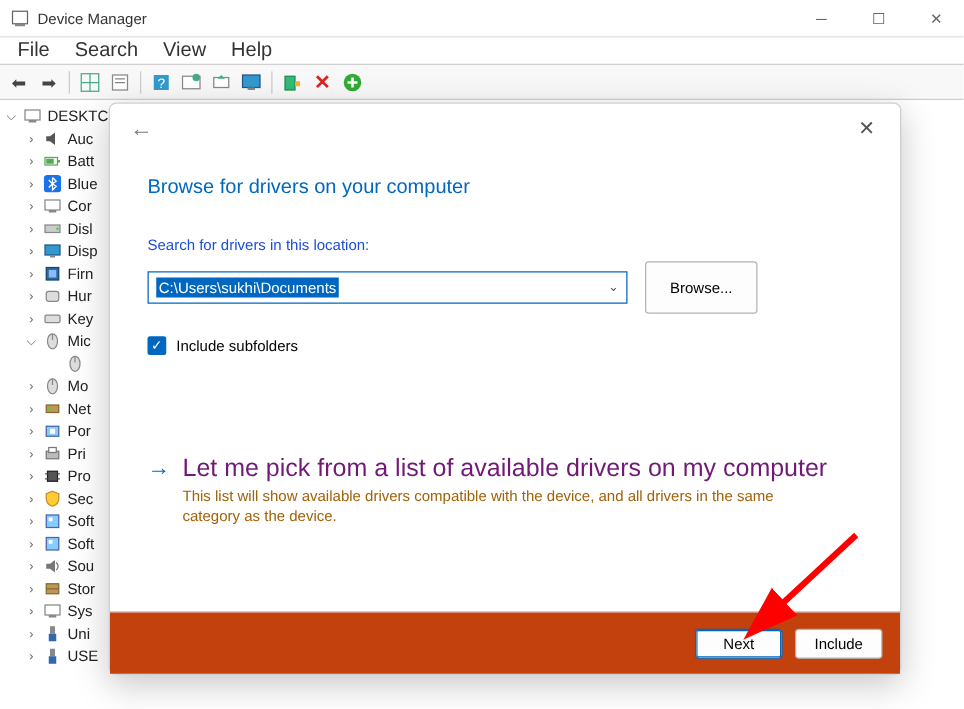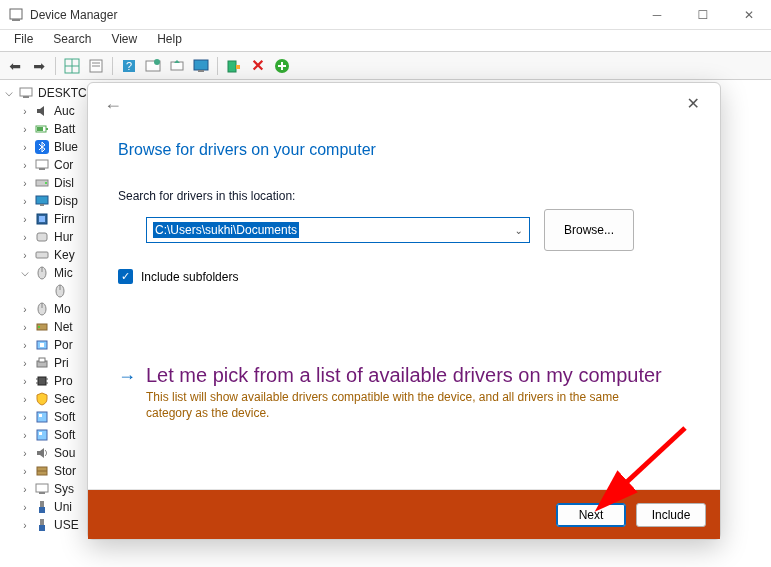--- a/index.html
+++ b/index.html
@@ -43,21 +43,21 @@
       width: 28px;
       text-align: center;
       cursor: pointer;
     }
     
     .menubar {
       height: 22px;
       display: flex;
       align-items: flex-start;
       padding: 0 4px;
-      font-size: 12px;
+      font-size: 16px;
       color: #333;
       border-bottom: 1px solid #d0d0d0;
     }
     .menubar span {
       padding: 2px 10px;
       cursor: pointer;
     }
     
     .toolbar {
       height: 28px;
@@ -162,38 +162,37 @@
       flex: 1;
       padding: 18px 46px 0 30px;
     }
     .modal-heading {
       font-size: 16px;
       color: #0067c0;
       margin-bottom: 30px;
     }
     .modal-label {
       font-size: 12px;
-      color: #0f172a;
+      color: #1d4ed8;
       margin-bottom: 6px;
     }
     .path-row {
       display: flex;
       gap: 14px;
       align-items: center;
     }
     .combobox {
       flex: 0 0 384px;
       height: 26px;
       border: 1px solid #0067c0;
       display: flex;
       align-items: center;
       padding: 0 6px;
       position: relative;
       background: #fff;
-      margin-left: 28px;
     }
     .combobox-text {
       background: #0067c0;
       color: #fff;
       font-size: 12px;
       padding: 1px 2px;
     }
     .combobox-chevron {
       position: absolute;
       right: 6px;

